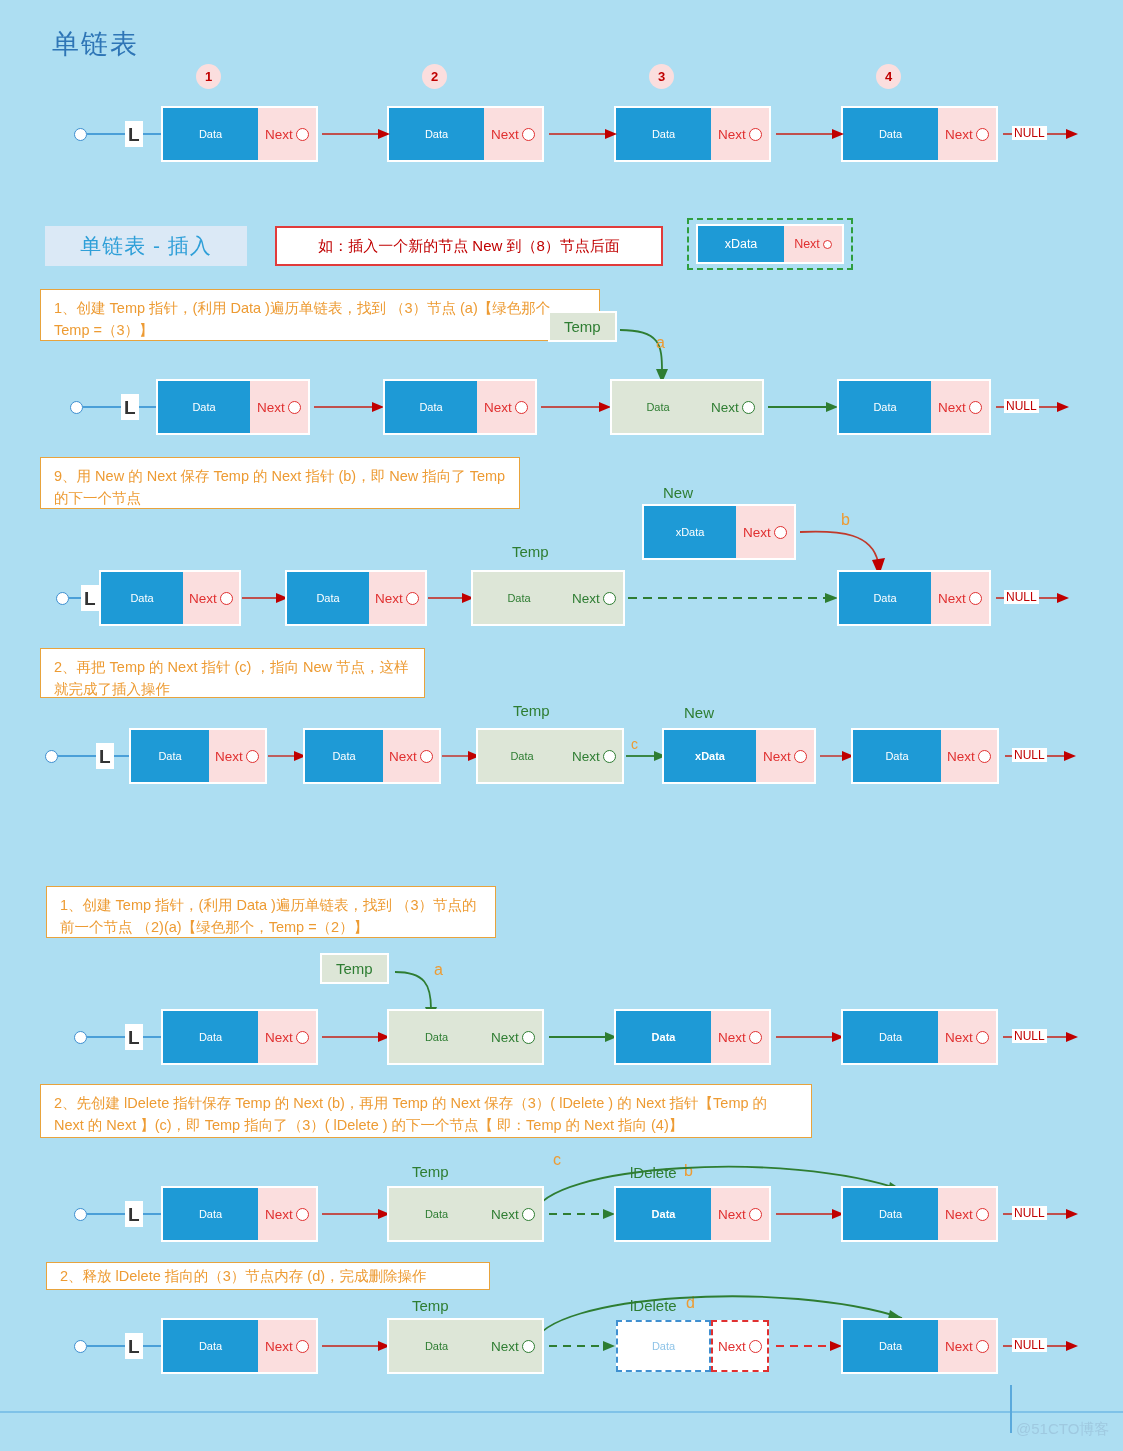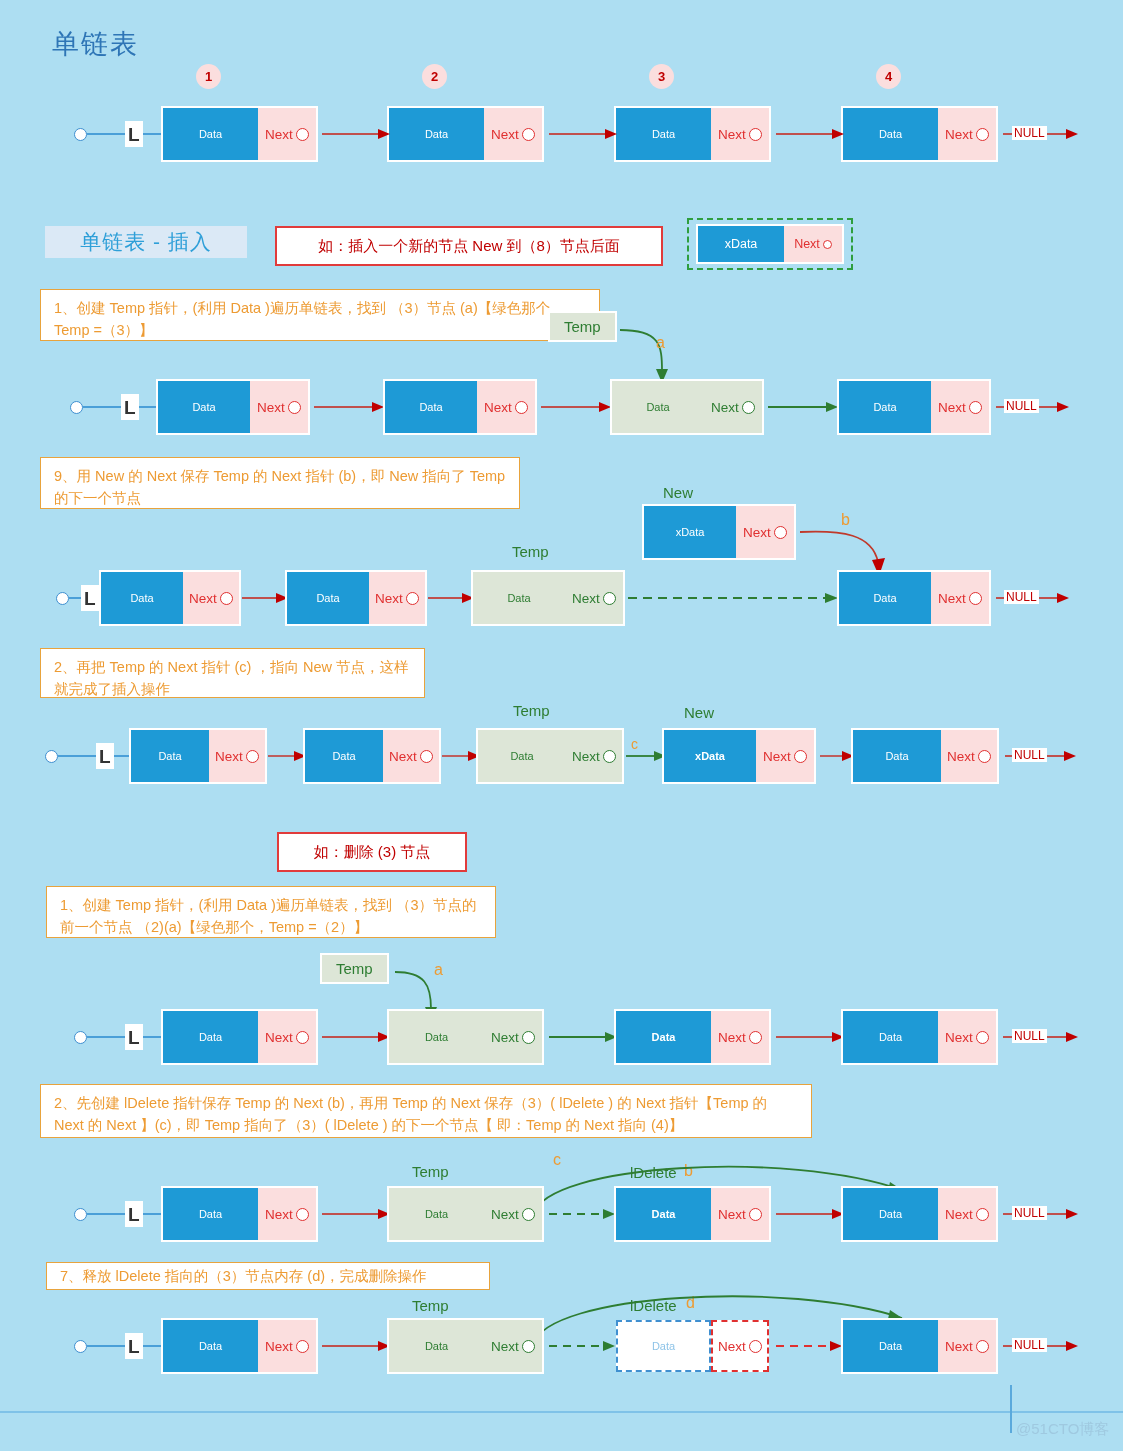--- a/index.html
+++ b/index.html
@@ -162,21 +162,21 @@
     <line x1="0" y1="8" x2="57" y2="8" stroke="#c0504d" stroke-width="1.8"></line>
       <polygon points="56,3 68,8 56,13" fill="#c00000"></polygon>
   </svg>
 
   <svg class="abs" style="left:1003px;top:126px;" width="76" height="16">
     <line x1="0" y1="8" x2="64" y2="8" stroke="#c0504d" stroke-width="1.8"></line>
       <polygon points="63,3 75,8 63,13" fill="#c00000"></polygon>
   </svg>
   <div class="abs nulltag" style="left:1012px;top:126px;">NULL</div>
 
-  <div class="abs sec-head" style="left:45px;top:226px;width:202px;height:32px;">单链表 - 插入</div>
+  <div class="abs sec-head" style="left:45px;top:226px;width:202px;height:40px;">单链表 - 插入</div>
   <div class="abs note-red" style="left:275px;top:226px;width:388px;height:40px;">如：插入一个新的节点 New 到（8）节点后面</div>
 
   <div class="abs legend-dash" style="left:687px;top:218px;">
     <div class="node blue" style="height:36px;">
       <div class="cell-data" style="width:86px;font-size:12.5px;">xData</div>
       <div class="cell-next" style="width:58px;font-size:12.5px;">
           <span>Next</span>
           <span class="dot" style="width:7px;height:7px;"></span>
         </div>
     </div>
@@ -385,21 +385,20 @@
         <span>Next</span>
         <span class="dot"></span>
       </div>
   </div>
   <svg class="abs" style="left:1005px;top:748px;" width="72" height="16">
       <line x1="0" y1="8" x2="60" y2="8" stroke="#c0504d" stroke-width="1.8"></line>
       <polygon points="59,3 71,8 59,13" fill="#c00000"></polygon>
     </svg>
   <div class="abs nulltag" style="left:1012px;top:748px;">NULL</div>
 
-  <div class="abs note-red" style="left:277px;top:832px;width:190px;height:40px;">如：删除 (3) 节点</div>
 
   <div class="abs note-orange" style="left:46px;top:886px;width:450px;height:52px;">1、创建 Temp 指针，(利用 Data )遍历单链表，找到 （3）节点的前一个节点 （2)(a)【绿色那个，Temp =（2）】</div>
 
   <div class="abs lbl-temp-box" style="left:322px;top:955px;">Temp</div>
   <svg class="abs" style="left:395px;top:967px;" width="54" height="58">
     <path d="M0,5 C30,5 36,18 36,42" stroke="#2e7d32" stroke-width="1.8" fill="none"></path>
     <polygon points="30,40 42,40 36,54" fill="#2e7d32"></polygon>
   </svg>
   <div class="abs lbl-orange" style="left:434px;top:961px;">a</div>
 
@@ -518,21 +517,21 @@
         <span>Next</span>
         <span class="dot"></span>
       </div>
   </div>
   <svg class="abs" style="left:1003px;top:1206px;" width="76" height="16">
       <line x1="0" y1="8" x2="64" y2="8" stroke="#c0504d" stroke-width="1.8"></line>
       <polygon points="63,3 75,8 63,13" fill="#c00000"></polygon>
     </svg>
   <div class="abs nulltag" style="left:1012px;top:1206px;">NULL</div>
 
-  <div class="abs note-orange" style="left:46px;top:1262px;width:444px;height:28px;display:flex;align-items:center;">7、释放 lDelete 指向的（3）节点内存 (d)，完成删除操作</div>
+  <div class="abs note-orange" style="left:46px;top:1262px;width:444px;height:28px;display:flex;align-items:center;">2、释放 lDelete 指向的（3）节点内存 (d)，完成删除操作</div>
 
   <div class="abs lbl-green" style="left:412px;top:1297px;">Temp</div>
   <div class="abs lbl-green" style="left:630px;top:1297px;">lDelete</div>
   <div class="abs lbl-orange" style="left:686px;top:1294px;">d</div>
   <svg class="abs" style="left:528px;top:1288px;" width="400" height="58">
     <path d="M6,56 C18,6 260,-8 374,30" stroke="#2e7d32" stroke-width="1.8" fill="none"></path>
     <polygon points="362,22 380,34 358,40" fill="#2e7d32"></polygon>
   </svg>
 
   <div class="abs lhead" style="left:74px;top:1320px;">

